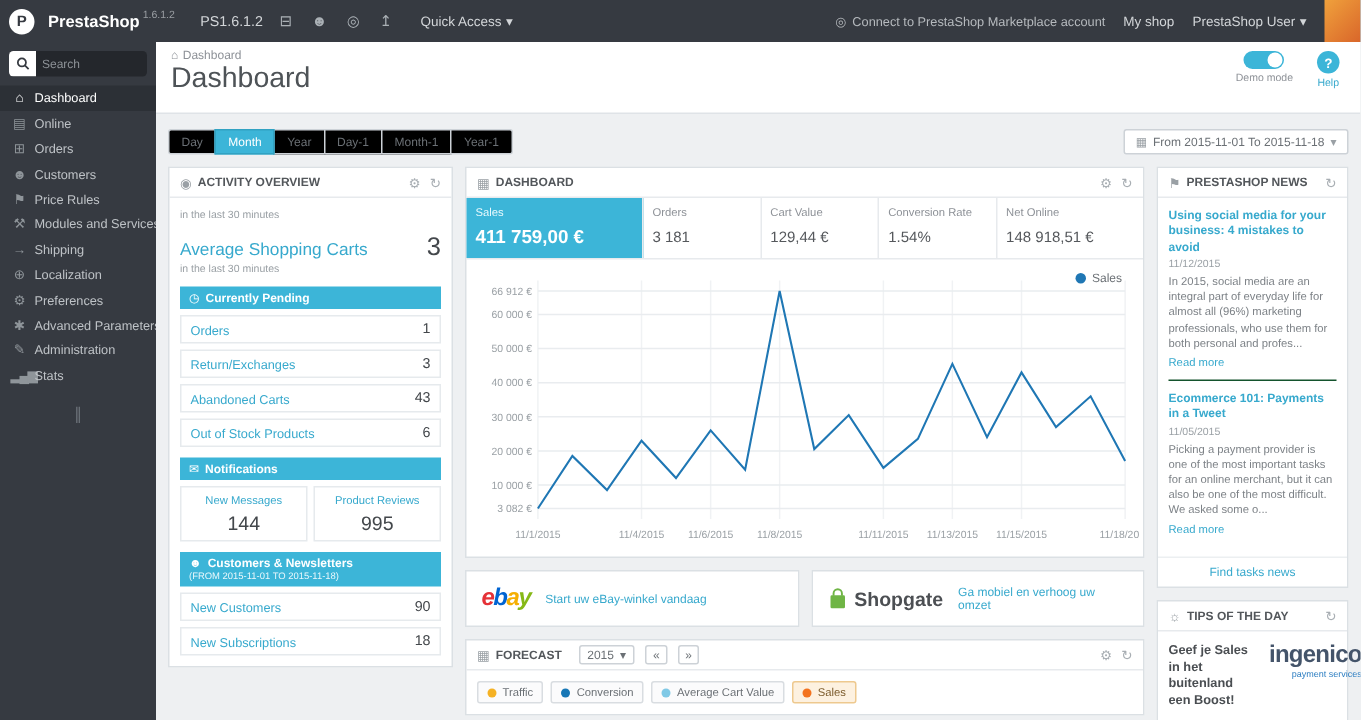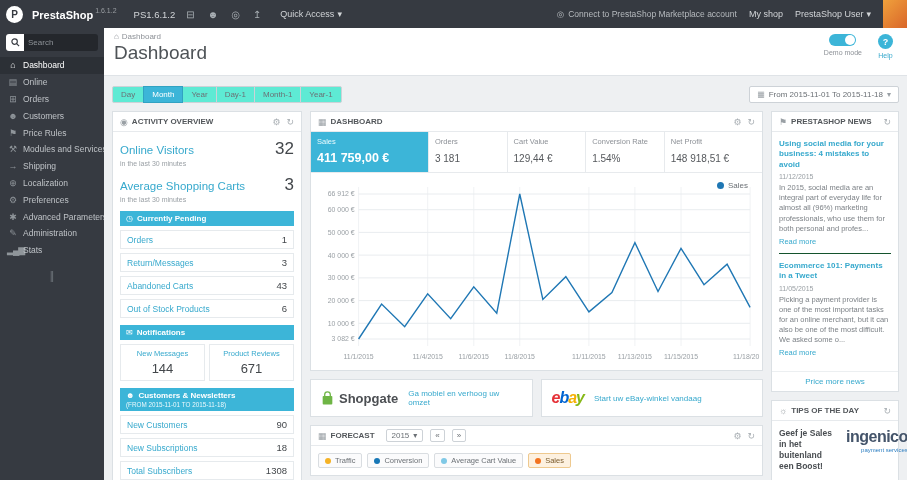--- a/index.html
+++ b/index.html
@@ -42,21 +42,21 @@
   .hc{display:flex;flex-direction:column;align-items:center;gap:3px}
   .toggle{width:27px;height:12px;background:var(--accent,#3cb5d8);border-radius:7px;position:relative;cursor:pointer}
   .toggle .knob{position:absolute;right:1px;top:1px;width:10px;height:10px;border-radius:50%;background:#fff}
   .ctrl-label{font-size:7px;color:#8d9197}
   .help-btn{width:15px;height:15px;border-radius:50%;background:var(--accent,#3cb5d8);color:#fff;font-size:9px;font-weight:bold;display:flex;align-items:center;justify-content:center;cursor:pointer}
   .help-label{font-size:7px;color:var(--link,#37a9cd)}
 
   
   .filter-row{display:flex;align-items:center;justify-content:space-between;padding:10px 8px 8px}
   .btn-group{display:flex}
-  .fbtn{height:17px;padding:0 8px;background:#5eead4;border:1px solid #cdd2d7;font-size:8px;color:#6b7075;display:flex;align-items:center;margin-left:-1px;cursor:pointer}
+  .fbtn{height:17px;padding:0 8px;background:#000000;border:1px solid #cdd2d7;font-size:8px;color:#6b7075;display:flex;align-items:center;margin-left:-1px;cursor:pointer}
   .fbtn:first-child{margin-left:0;border-radius:2px 0 0 2px}
   .fbtn:last-child{border-radius:0 2px 2px 0}
   .fbtn.active{background:var(--accent,#3cb5d8);border-color:#31a2c2;color:#fff;position:relative;z-index:1}
   .date-btn{height:17px;background:#fff;border:1px solid #cdd2d7;border-radius:2px;font-size:8px;color:#6b7075;display:flex;align-items:center;gap:4px;padding:0 7px;cursor:pointer}
   .date-btn .di{color:#9aa0a5;font-size:8px}
 
   
   .columns{display:flex;gap:8px;padding:0 8px;align-items:flex-start}
   .col-left{width:190px;flex:none}
   .col-mid{flex:1;min-width:0}
@@ -269,43 +269,39 @@
       <div class="panel">
         <div class="panel-heading">
           <span class="ph-icon">◉</span>
           <span>ACTIVITY OVERVIEW</span>
           <span class="ph-actions">
               <span>⚙</span>
               <span>↻</span>
             </span>
         </div>
         <div class="act-body">
-          <div class="kpi-row">
-              <span class="kpi-link">Online Visitors</span>
-              <span class="kpi-value">32</span>
-            </div>
           <div class="kpi-sub">in the last 30 minutes</div>
           <div class="kpi-row">
               <span class="kpi-link">Average Shopping Carts</span>
               <span class="kpi-value">3</span>
             </div>
           <div class="kpi-sub">in the last 30 minutes</div>
 
           <div class="sec-head">
             <span class="t">
                 <span class="ic">◷</span>
                 <span>Currently Pending</span>
               </span>
           </div>
           <div class="mini-row">
               <span class="lbl">Orders</span>
               <span class="val">1</span>
             </div>
           <div class="mini-row">
-              <span class="lbl">Return/Messages</span>
+              <span class="lbl">Return/Exchanges</span>
               <span class="val">3</span>
             </div>
           <div class="mini-row">
               <span class="lbl">Abandoned Carts</span>
               <span class="val">43</span>
             </div>
           <div class="mini-row">
               <span class="lbl">Out of Stock Products</span>
               <span class="val">6</span>
             </div>
@@ -316,42 +312,38 @@
                 <span>Notifications</span>
               </span>
           </div>
           <div class="notif-grid">
             <div class="notif-cell">
                 <div class="lbl">New Messages</div>
                 <div class="val">144</div>
               </div>
             <div class="notif-cell">
                 <div class="lbl">Product Reviews</div>
-                <div class="val">671</div>
+                <div class="val">995</div>
               </div>
           </div>
 
           <div class="sec-head">
             <span class="t">
                 <span class="ic">☻</span>
                 <span>Customers &amp; Newsletters</span>
               </span>
             <span class="sub">(FROM 2015-11-01 TO 2015-11-18)</span>
           </div>
           <div class="mini-row">
               <span class="lbl">New Customers</span>
               <span class="val">90</span>
             </div>
           <div class="mini-row">
               <span class="lbl">New Subscriptions</span>
               <span class="val">18</span>
-            </div>
-          <div class="mini-row">
-              <span class="lbl">Total Subscribers</span>
-              <span class="val">1308</span>
             </div>
 
         </div>
       </div>
     </div>
 
     <div class="col-mid">
       <div class="panel">
         <div class="panel-heading">
           <span class="ph-icon">▦</span>
@@ -372,21 +364,21 @@
             </div>
           <div class="metric">
               <div class="m-label">Cart Value</div>
               <div class="m-value">129,44 €</div>
             </div>
           <div class="metric">
               <div class="m-label">Conversion Rate</div>
               <div class="m-value">1.54%</div>
             </div>
           <div class="metric">
-              <div class="m-label">Net Profit</div>
+              <div class="m-label">Net Online</div>
               <div class="m-value">148 918,51 €</div>
             </div>
         </div>
         <div class="chart-wrap">
           <div class="chart-legend">
               <span class="legend-dot" style="background: rgb(31, 119, 180);"></span>
               <span>Sales</span>
             </div>
           <svg id="sales-chart-svg" width="100%" height="185" viewBox="0 0 451 185" preserveAspectRatio="none">
               <line x1="46.0" y1="8" x2="46.0" y2="167" stroke="#f0f2f4"></line>
@@ -421,35 +413,35 @@
               <text x="324.8" y="180" text-anchor="middle" font-size="7" fill="#9aa0a5" font-family="Liberation Sans, sans-serif">11/13/2015</text>
               <text x="371.3" y="180" text-anchor="middle" font-size="7" fill="#9aa0a5" font-family="Liberation Sans, sans-serif">11/15/2015</text>
               <text x="441.0" y="180" text-anchor="middle" font-size="7" fill="#9aa0a5" font-family="Liberation Sans, sans-serif">11/18/2015</text>
               <polyline fill="none" stroke="#1f77b4" stroke-width="1.4" points="46.0,160.0 69.2,125.0 92.5,147.7 115.7,114.8 138.9,139.7 162.2,107.9 185.4,134.1 208.6,15.0 231.9,120.4 255.1,97.7 278.4,132.9 301.6,113.6 324.8,63.6 348.1,112.5 371.3,69.3 394.5,105.7 417.8,85.2 441.0,128.4"></polyline>
             </svg>
         </div>
       </div>
 
       <div class="modules-row">
         <div class="module-box">
+          <span class="ebay-logo"><span style="color: rgb(229, 50, 56);">e</span><span style="color: rgb(0, 100, 210);">b</span><span style="color: rgb(245, 175, 2);">a</span><span style="color: rgb(134, 184, 23);">y</span></span>
+          <span class="module-link">Start uw eBay-winkel vandaag</span>
+        </div>
+        <div class="module-box">
           <span class="shopgate-logo">
             <span class="sg-bag" style="color: rgb(111, 181, 69);">
                 <svg width="13" height="15" viewBox="0 0 14 16">
                   <path d="M4 5.5 V3.8 a3 3 0 0 1 6 0 V5.5" fill="none" stroke="currentColor" stroke-width="1.4"></path>
                   <rect x="1.8" y="5.2" width="10.4" height="9.3" rx="1" fill="currentColor"></rect>
                 </svg>
               </span>
             <span>Shopgate</span>
           </span>
           <span class="module-link">Ga mobiel en verhoog uw omzet</span>
         </div>
-        <div class="module-box">
-          <span class="ebay-logo"><span style="color: rgb(229, 50, 56);">e</span><span style="color: rgb(0, 100, 210);">b</span><span style="color: rgb(245, 175, 2);">a</span><span style="color: rgb(134, 184, 23);">y</span></span>
-          <span class="module-link">Start uw eBay-winkel vandaag</span>
-        </div>
       </div>
 
       <div class="panel">
         <div class="panel-heading">
           <span class="ph-icon">▦</span>
           <span>FORECAST</span>
           <span class="year-select">
               <span>2015</span>
               <span>▾</span>
             </span>
@@ -497,21 +489,21 @@
             <div class="a-body">In 2015, social media are an integral part of everyday life for almost all (96%) marketing professionals, who use them for both personal and profes...</div>
             <span class="read-more">Read more</span>
           </div>
           <div class="article">
             <div class="a-title">Ecommerce 101: Payments in a Tweet</div>
             <div class="a-date">11/05/2015</div>
             <div class="a-body">Picking a payment provider is one of the most important tasks for an online merchant, but it can also be one of the most difficult. We asked some o...</div>
             <span class="read-more">Read more</span>
           </div>
         </div>
-        <div class="more-news">Price more news</div>
+        <div class="more-news">Find tasks news</div>
       </div>
 
       <div class="panel">
         <div class="panel-heading">
           <span class="ph-icon">☼</span>
           <span>TIPS OF THE DAY</span>
           <span class="ph-actions">
               <span>↻</span>
             </span>
         </div>

